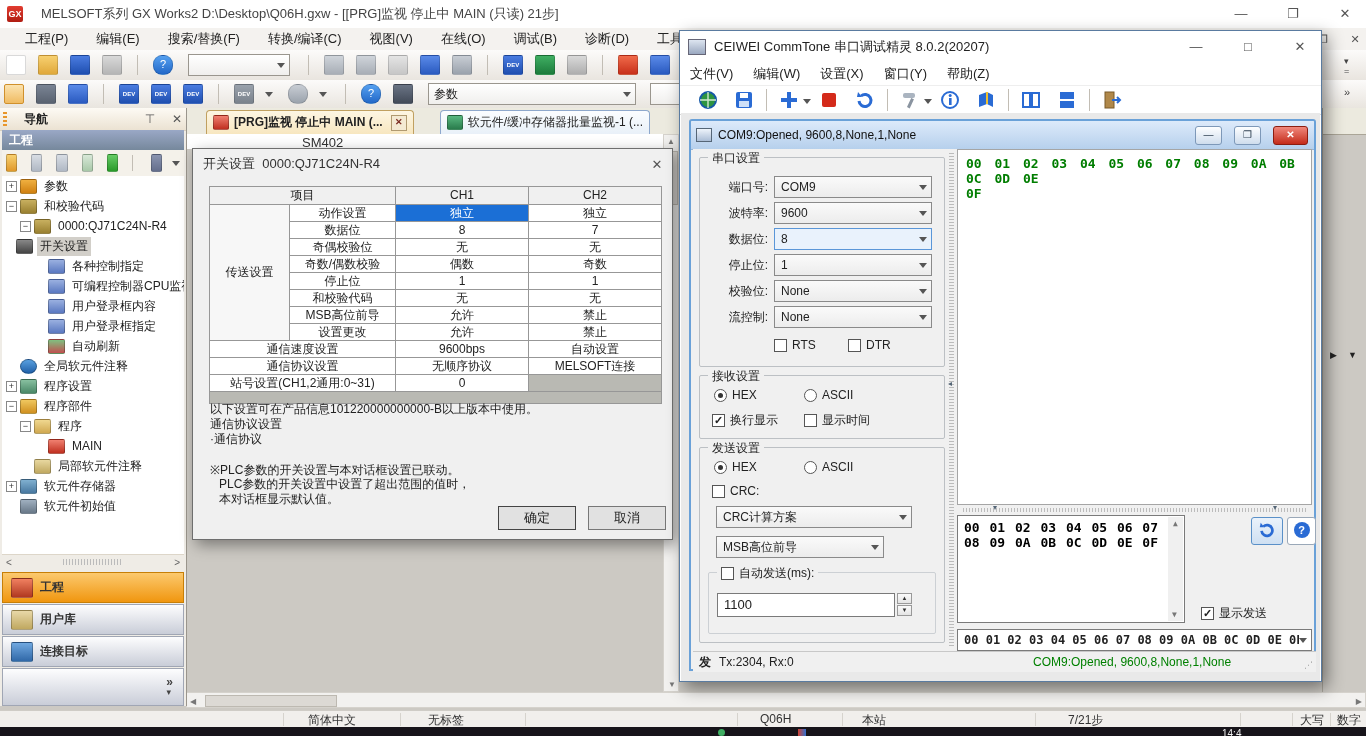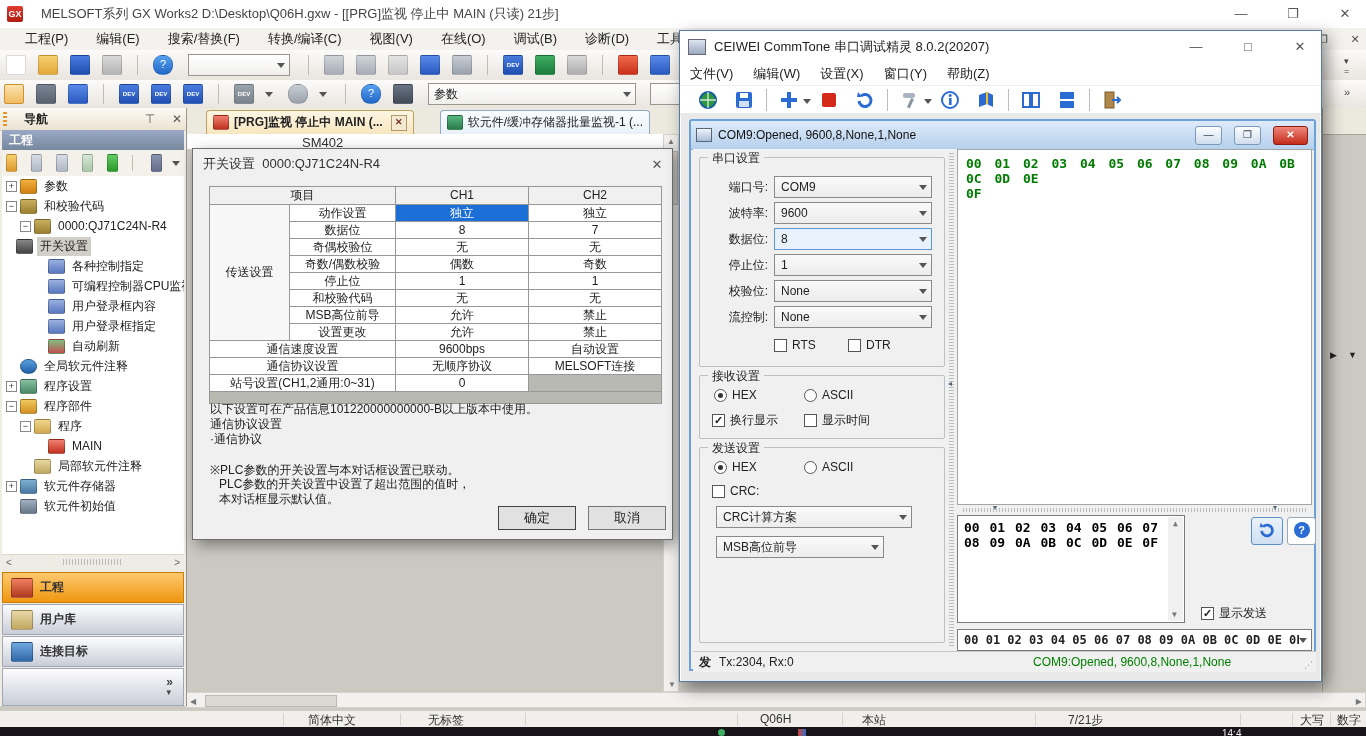--- a/index.html
+++ b/index.html
@@ -680,20 +680,32 @@
                 <span>CRC:</span>
               </div>
             <div class="ccombo" style="position:absolute;left:16px;top:58px;width:196px">
                 <span class="cv">CRC计算方案</span>
                 <div class="chev"></div>
               </div>
             <div class="ccombo" style="position:absolute;left:16px;top:88px;width:168px">
                 <span class="cv">MSB高位前导</span>
                 <div class="chev"></div>
               </div>
+            <div class="grp" style="left:8px;top:124px;width:226px;height:60px;border-color:#ccd0d4">
+              <div class="frow glab" style="display:flex">
+                <div class="cb"></div>
+                  <span>自动发送(ms):</span>
+              </div>
+              <div style="position:absolute;left:8px;top:20px;width:178px;height:24px;background:#fff;border:1px solid #7a7a7a;box-sizing:border-box;
+                          font-size:13px;line-height:22px;padding-left:6px">1100</div>
+              <div style="position:absolute;left:188px;top:20px">
+                <div class="spin">▲</div>
+                <div class="spin" style="margin-top:1px">▼</div>
+              </div>
+            </div>
           </div>
 
           <div class="a dots-v" style="left:256px;top:4px;width:5px;height:494px"></div>
           <div class="a" style="left:255px;top:230px;color:#567;font-size:8px">◂</div>
 
           <div class="recvbox" style="left:264px;top:0;width:355px;height:356px;box-sizing:border-box;padding:6px 8px">
             <div>00 01 02 03 04 05 06 07 08 09 0A 0B 0C 0D 0E</div>
             <div>0F</div>
           </div>
 

